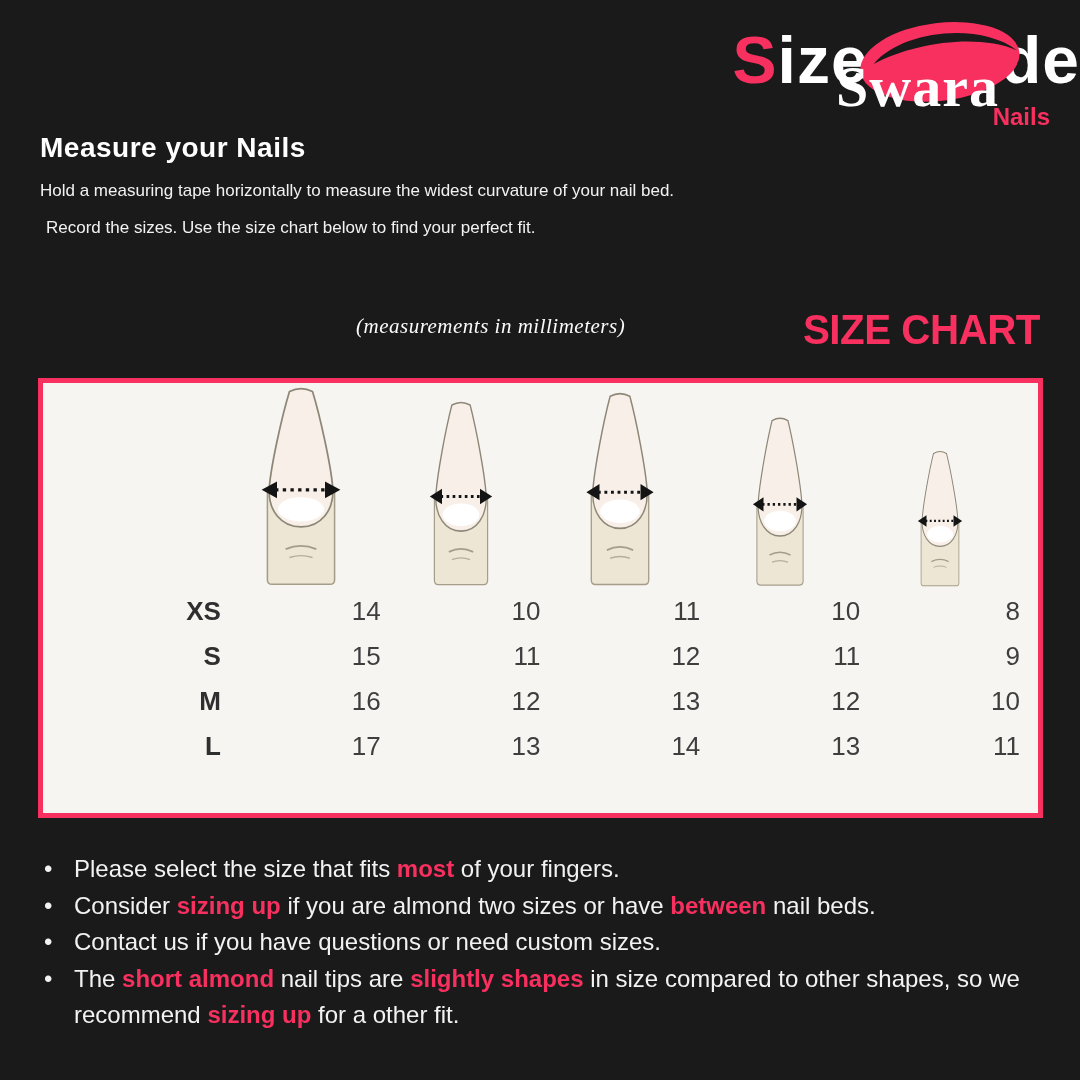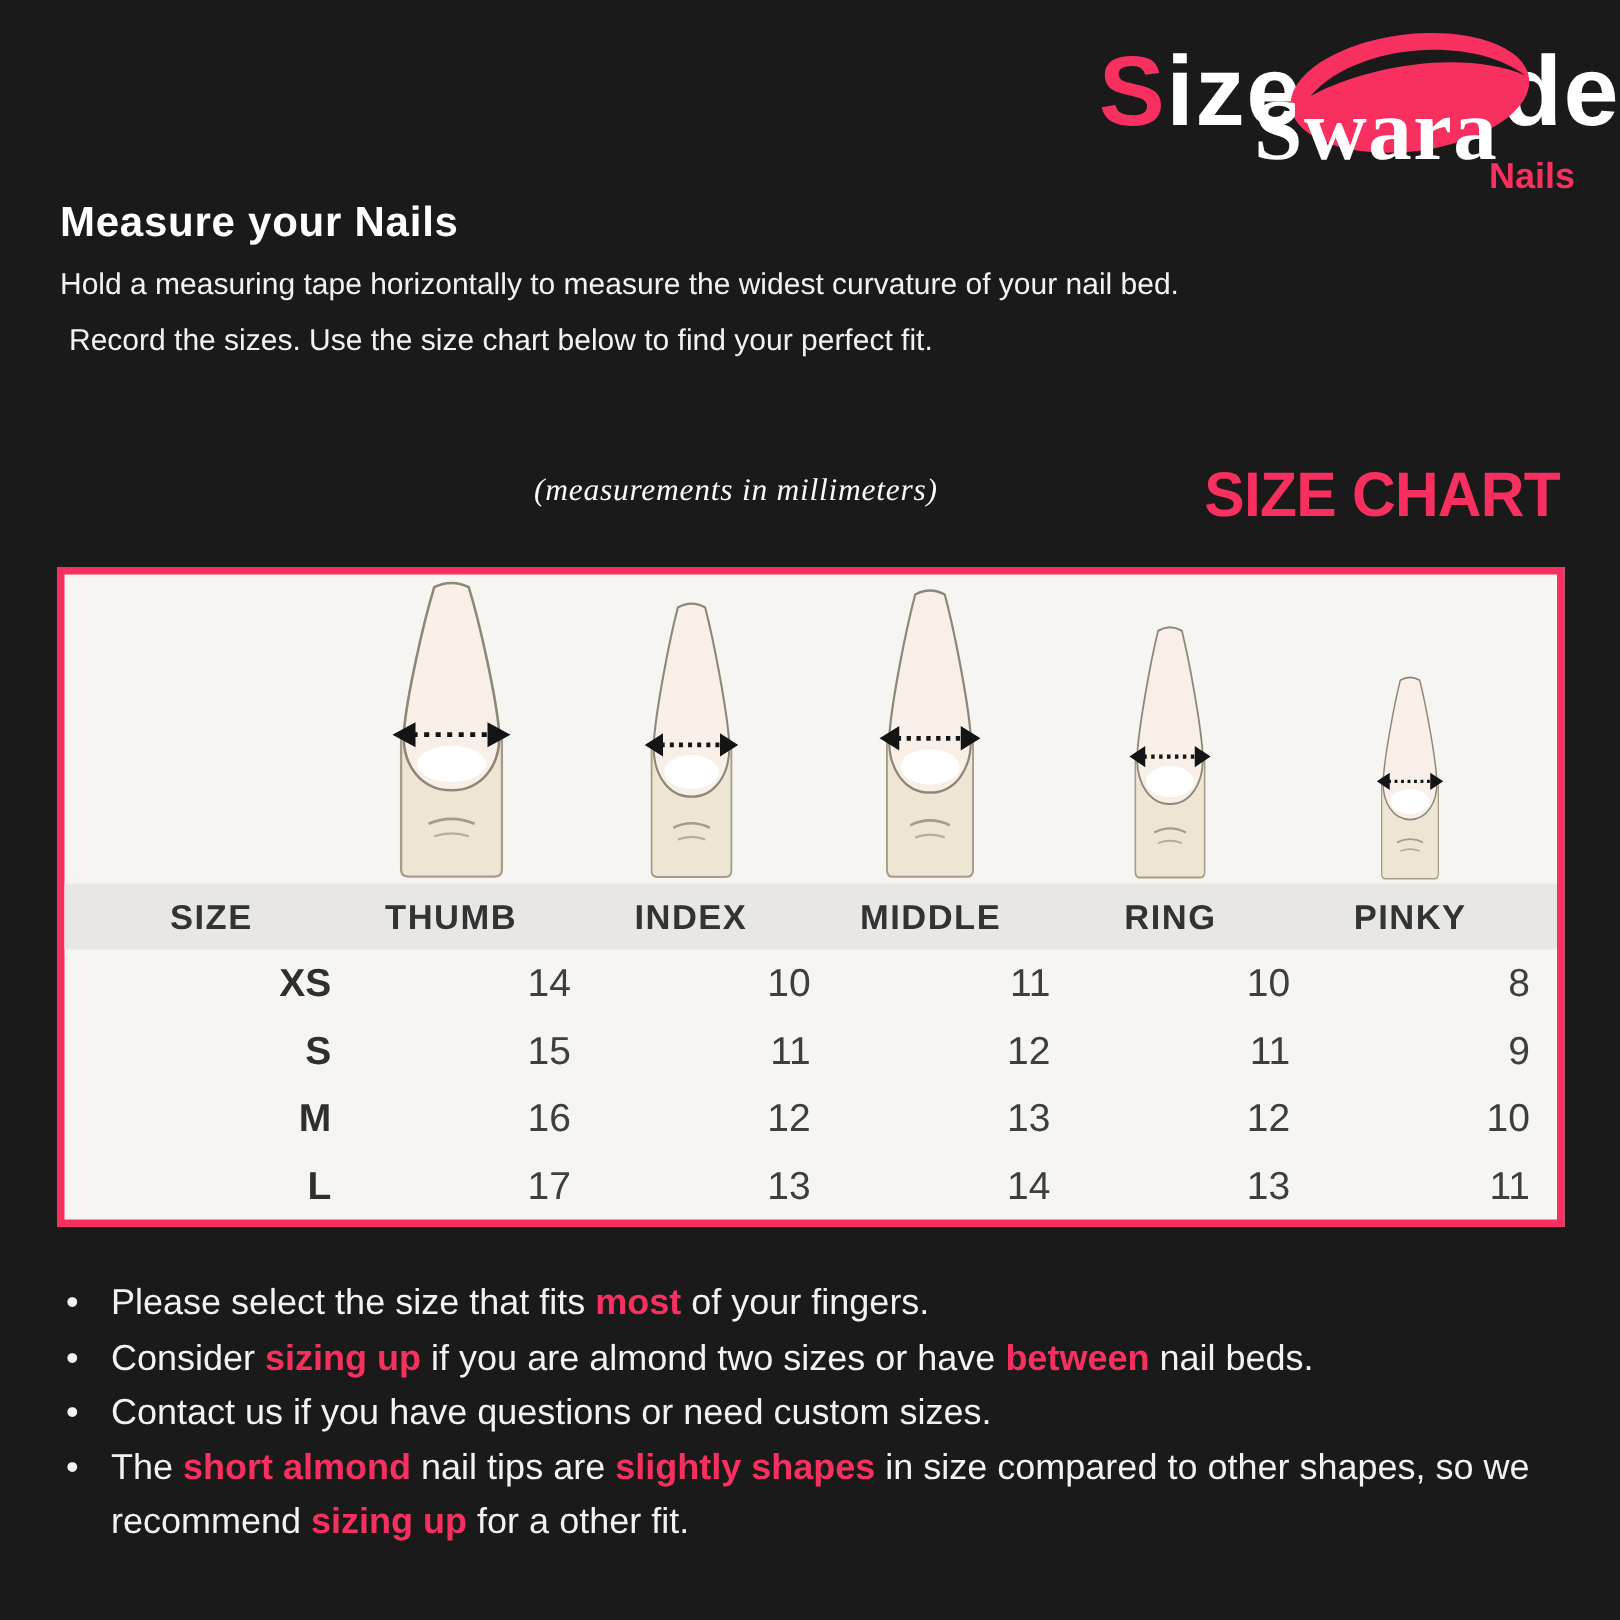--- a/index.html
+++ b/index.html
@@ -28,21 +28,21 @@
     text-align:right;
     font-size:66px;font-weight:800;letter-spacing:1px;color:#FFFFFF;
   }
 
   
   .logo{position:absolute;top:12px;right:24px;width:222px;height:118px;margin-left:37px;}
 
   
   .intro{position:absolute;top:132px;left:40px;right:40px;}
   .intro h2{font-size:28px;font-weight:700;color:#FFFFFF;letter-spacing:.5px;}
-  .intro p{margin-top:8px;font-size:20px;line-height:37px;color:var(--body-text);font-weight:400;}
+  .intro p{margin-top:8px;font-size:17px;line-height:37px;color:var(--body-text);font-weight:400;}
   .intro p .line2{padding-left:6px;}
 
   
   .chart-heading{position:absolute;top:306px;left:0;width:100%;height:56px;}
   .units-note{
     position:absolute;left:356px;top:8px;
     font-family:"Liberation Serif",serif;font-style:italic;
     font-size:21px;color:#FAFAFA;letter-spacing:.5px;
   }
   .size-chart-title{
@@ -163,28 +163,20 @@
            C30,153 15,136 17,110 C19,86 30,34 38,7 Z" fill="#F8F0E8" stroke="#8D8778" stroke-width="1.8"></path>
   <ellipse cx="50" cy="134" rx="24" ry="13" fill="#FFFFFF"></ellipse>
   <path d="M34,177 Q50,170 66,177" fill="none" stroke="#A59D89" stroke-width="2"></path>
   <path d="M38,186 Q50,182 62,186" fill="none" stroke="#B5AE9B" stroke-width="1.6"></path>
   <line x1="23" y1="113" x2="77" y2="113" stroke="#141414" stroke-width="3.5" stroke-dasharray="3.5,4.5"></line>
   <polygon points="9,113 25,104 25,122" fill="#141414"></polygon>
   <polygon points="91,113 75,104 75,122" fill="#141414"></polygon>
 </svg>
       </div>
     </div>
-  <div class="grid6 table-header" id="table-header">
-      <div class="cell">SIZE</div>
-      <div class="cell">THUMB</div>
-      <div class="cell">INDEX</div>
-      <div class="cell">MIDDLE</div>
-      <div class="cell">RING</div>
-      <div class="cell">PINKY</div>
-    </div>
   <div id="table-body">
       <div class="grid6 table-row">
         <div class="cell row-label">XS</div>
         <div class="cell">14</div>
         <div class="cell">10</div>
         <div class="cell">11</div>
         <div class="cell">10</div>
         <div class="cell">8</div>
       </div>
       <div class="grid6 table-row">

